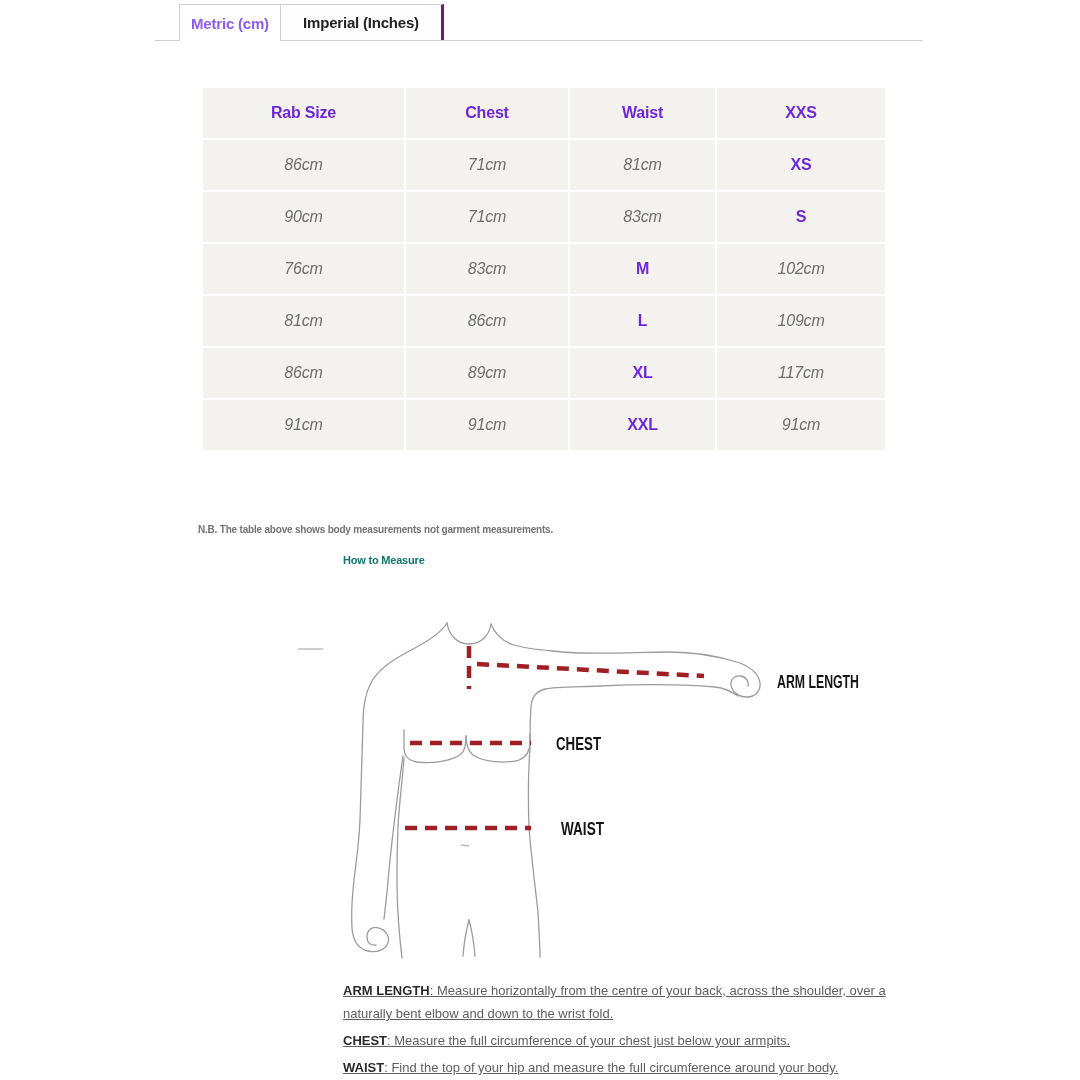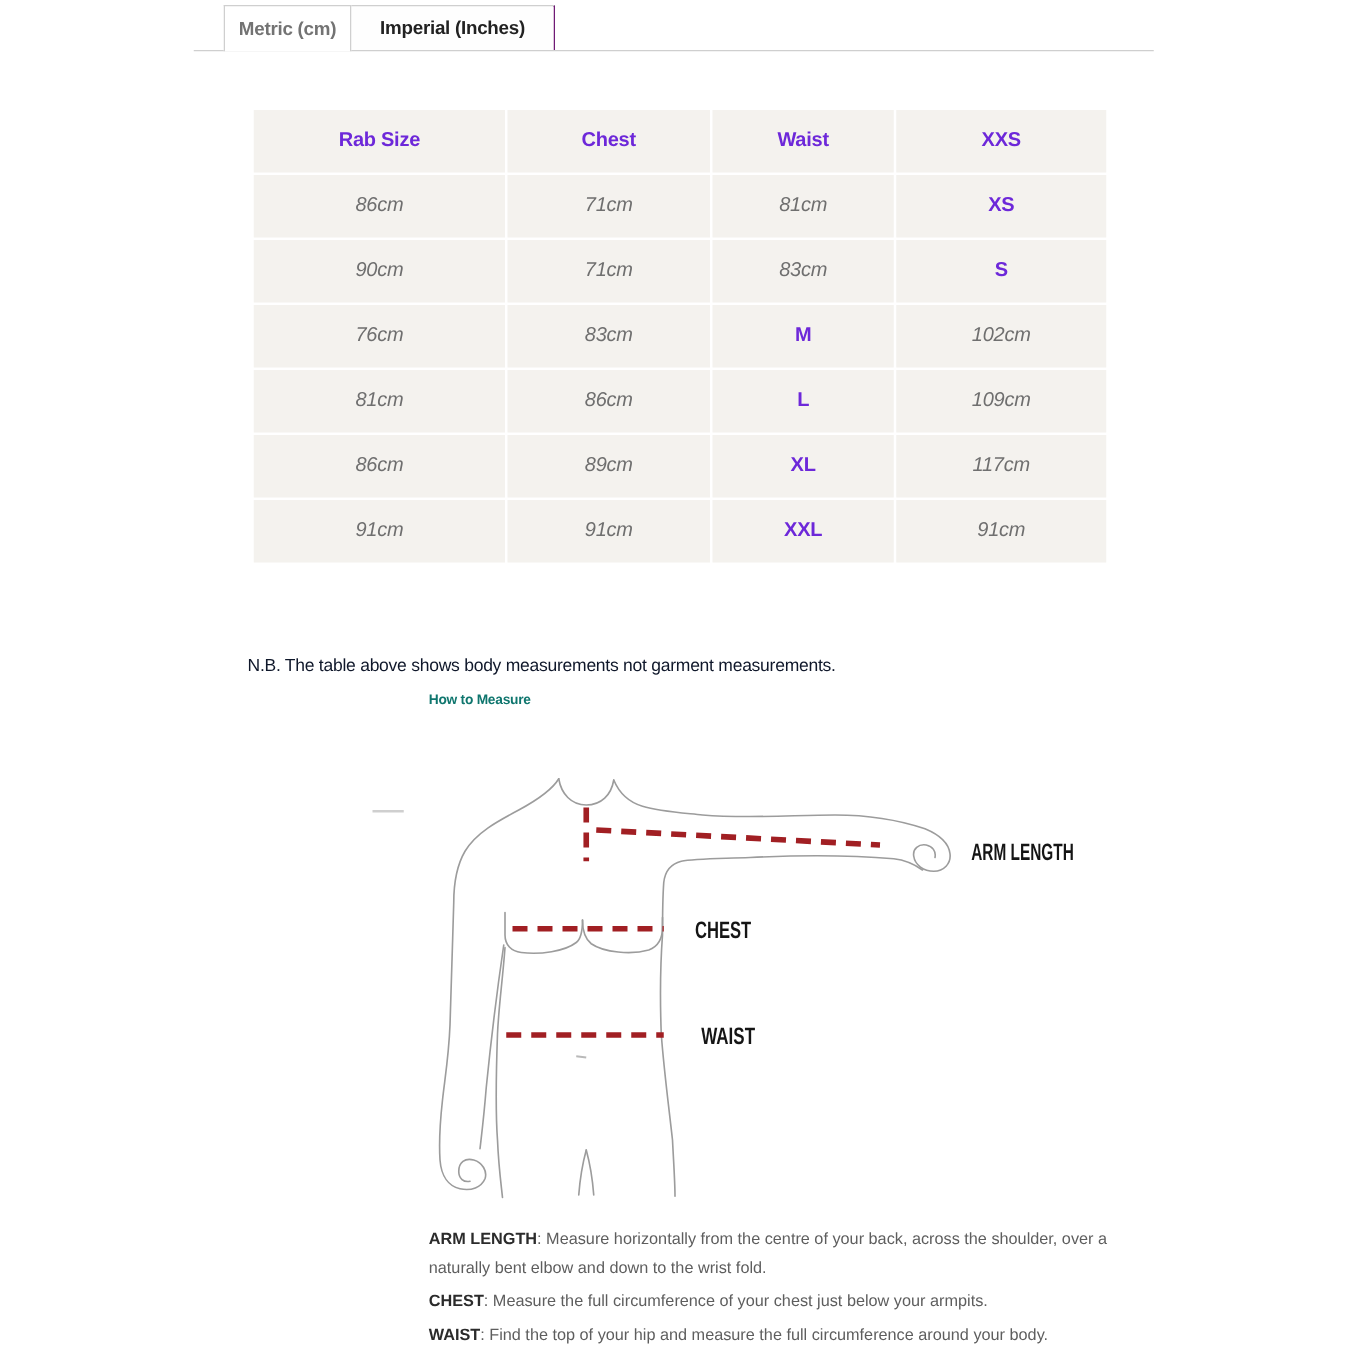--- a/index.html
+++ b/index.html
@@ -4,59 +4,59 @@
 <style>
   html,body{margin:0;padding:0;background:#fff;}
   .canvas{
     position:relative;width:1080px;height:1080px;background:#ffffff;overflow:hidden;
     font-family:"Liberation Sans", sans-serif;
   }
   
   .tab-underline{position:absolute;left:155px;top:40px;width:768px;height:1px;background:#cfcfcf;}
   .tab{
     position:absolute;top:4px;box-sizing:border-box;background:#ffffff;
-    font-family:"Liberation Sans", sans-serif;font-weight:bold;font-size:15px;color:#737373;
+    font-family:"Liberation Sans", sans-serif;font-weight:bold;font-size:15px;color:#8b5cf6;
     letter-spacing:-0.2px;display:flex;align-items:center;justify-content:center;
     padding:0;cursor:pointer;
   }
   .tab-active{
     left:179px;width:102px;height:37px;z-index:2;
     border:1px solid #cfcfcf;border-bottom:none;
   }
   .tab-inactive{
     left:281px;width:163px;height:36px;z-index:1;
-    border-top:1px solid #cfcfcf;border-right:1px solid #701a75;border-left:none;border-bottom:none;
+    border-top:1px solid #cfcfcf;border-right:3px solid #701a75;border-left:none;border-bottom:none;
     background:#fefefe;color:#222;
   }
   
   .size-table{
     position:absolute;left:203px;top:88px;
     display:grid;grid-template-columns:201px 162px 145px 168px;grid-auto-rows:50px;gap:2px;
   }
   .cell{
     background:#f4f2ee;display:flex;align-items:center;justify-content:center;
     font-size:16px;letter-spacing:-0.2px;
   }
   .cell.head,.cell.size{font-weight:bold;color:#6d28d9;}
   .cell.val{color:#6f6f6f;font-weight:normal;font-style:italic;}
   
   .nb-note{
     position:absolute;left:198px;top:524px;margin:0;
-    font-size:14px;font-weight:normal;color:#0f172a;letter-spacing:-0.2px;
+    font-size:10px;font-weight:bold;color:#737373;letter-spacing:-0.2px;
   }
   
   .htm-heading{
     position:absolute;left:343px;top:554px;margin:0;
     font-size:11px;font-weight:bold;color:#0f766e;letter-spacing:-0.2px;
   }
   .diagram-svg{position:absolute;left:0;top:0;}
   
   .instructions{position:absolute;left:343px;top:979px;width:570px;}
   .instructions p{
-    margin:0 0 4px 0;font-size:13px;line-height:23px;color:#5e5e5e;letter-spacing:0;
+    margin:0 0 4px 0;font-size:13px;line-height:23px;color:#5e5e5e;letter-spacing:0;text-decoration:underline;
   }
   .instructions b{color:#2b2b2b;}
 </style>
 </head>
 <body>
 
 <div class="canvas">
 
   <div>
     <div class="tab-underline"></div>

